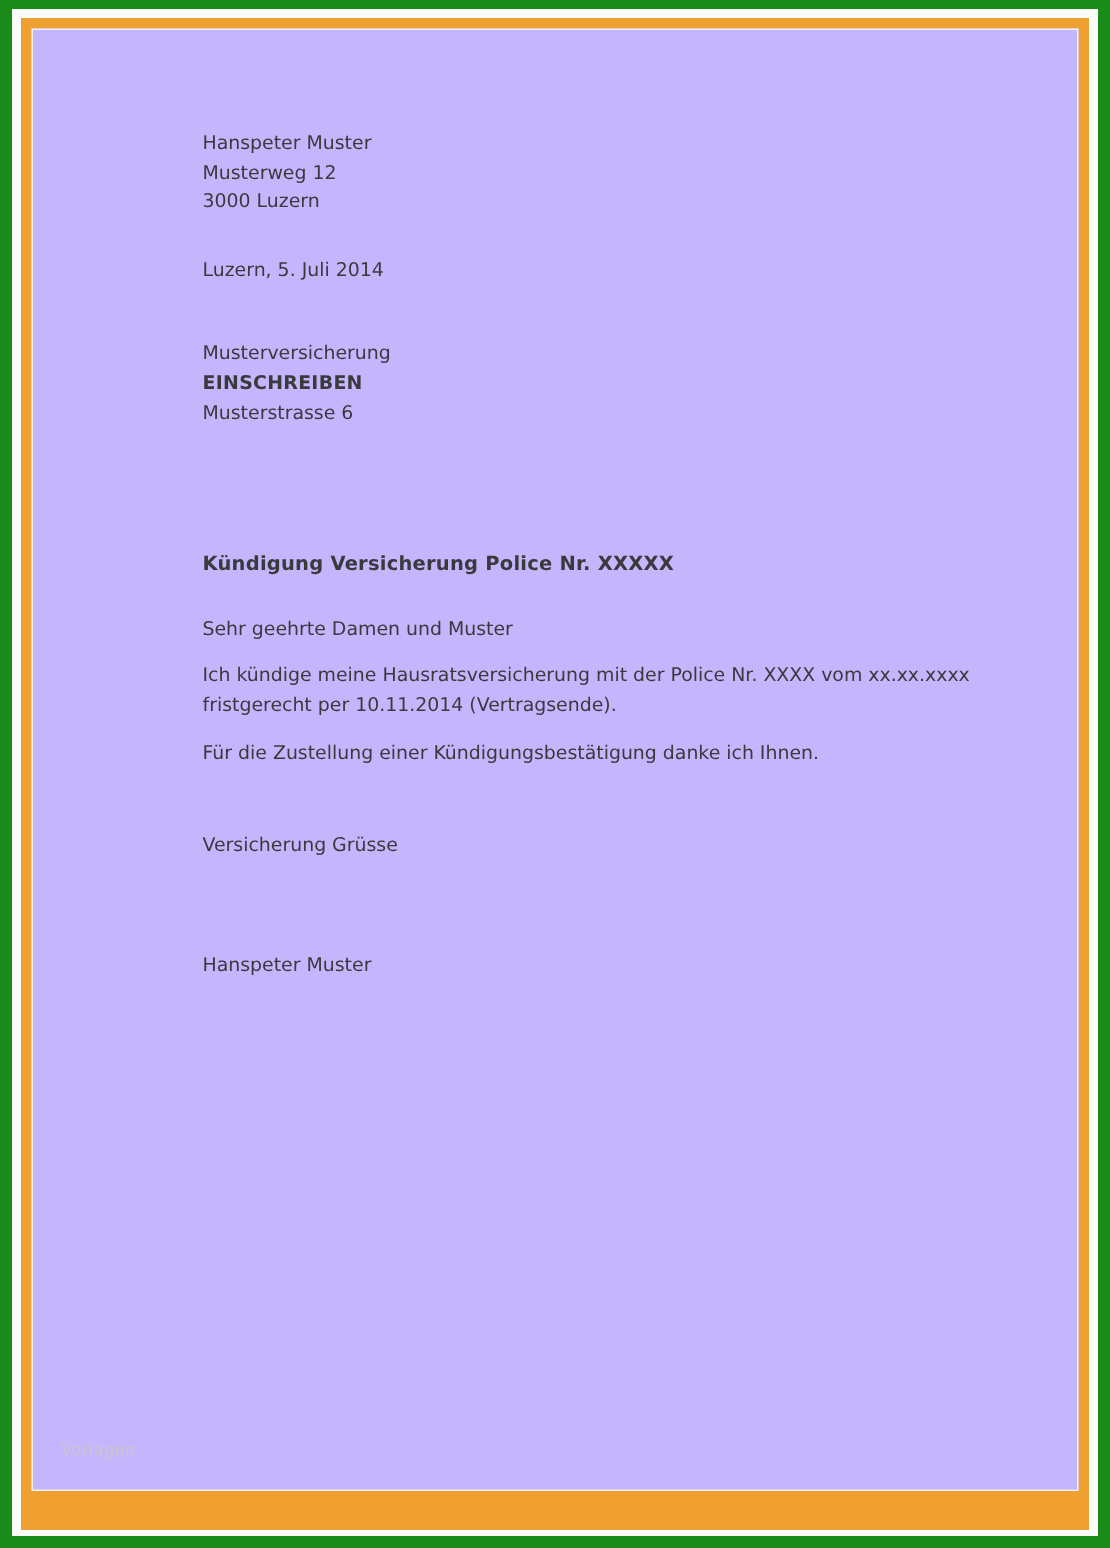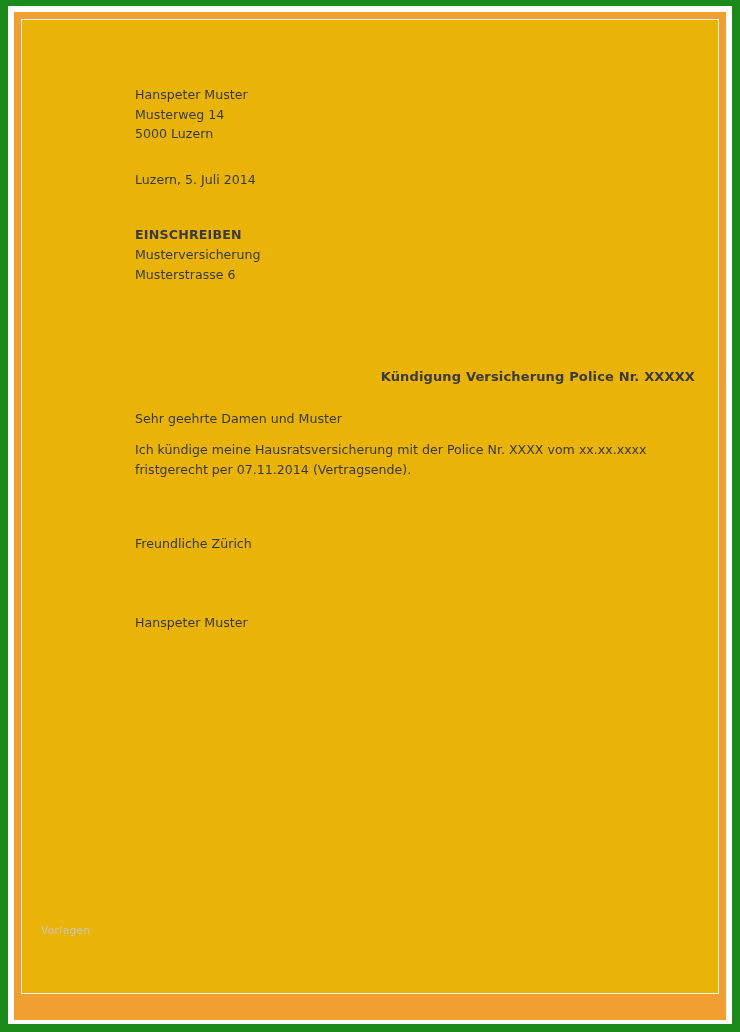--- a/index.html
+++ b/index.html
@@ -32,21 +32,21 @@
     height: 1008px;
     background: #f0a030;
     box-sizing: border-box;
   }
   .page {
     position: absolute;
     left: 21px;
     top: 19px;
     width: 698px;
     height: 975px;
-    background: #eab308;
+    background: #c4b5fd;
     box-sizing: border-box;
     border: 1px solid #f2f2ee;
   }
 
   
   .letter {
     position: absolute;
     left: 113px;
     top: 65px;
     width: 560px;
@@ -63,84 +63,84 @@
   .gap-subject  { height: 83px; }
   .gap-salut    { height: 22px; }
   .gap-para     { height: 12px; }
   .gap-closing  { height: 42px; }
   .gap-sign     { height: 60px; }
 
   .subject {
     font-weight: bold;
     font-size: 13px;
     letter-spacing: 0.15px;
-    text-align: right;
   }
 
   .para { margin: 0; }
 
   
   .watermark {
     position: absolute;
     left: 41px;
-    top: 924px;
+    top: 961px;
     font-size: 10.5px;
     color: #c8c8c6;
     letter-spacing: 0.4px;
   }
 </style>
 </head>
 <body>
 
 <div class="white-gap"></div>
 <div class="orange-frame"></div>
 
 <div class="page">
 
   <div class="letter">
 
     <div class="block">
       <div class="line">Hanspeter Muster</div>
-      <div class="line">Musterweg 14</div>
-      <div class="line">5000 Luzern</div>
+      <div class="line">Musterweg 12</div>
+      <div class="line">3000 Luzern</div>
     </div>
 
     <div class="gap-date"></div>
 
     <div class="line">Luzern, 5. Juli 2014</div>
 
     <div class="gap-recip"></div>
 
     <div class="block">
+      <div class="line">Musterversicherung</div>
       <div class="line bold">EINSCHREIBEN</div>
-      <div class="line">Musterversicherung</div>
       <div class="line">Musterstrasse 6</div>
     </div>
 
     <div class="gap-subject"></div>
 
     <div class="subject">Kündigung Versicherung Police Nr. XXXXX</div>
 
     <div class="gap-salut"></div>
 
     <div class="line">Sehr geehrte Damen und Muster</div>
 
     <div class="gap-para"></div>
 
     <div class="para">
       <div class="line">Ich kündige meine Hausratsversicherung mit der Police Nr. XXXX vom xx.xx.xxxx</div>
-      <div class="line">fristgerecht per 07.11.2014 (Vertragsende).</div>
+      <div class="line">fristgerecht per 10.11.2014 (Vertragsende).</div>
     </div>
 
     <div class="gap-para"></div>
 
+    <div class="para line">Für die Zustellung einer Kündigungsbestätigung danke ich Ihnen.</div>
 
     <div class="gap-closing"></div>
 
-    <div class="line">Freundliche Zürich</div>
+    <div class="line">Versicherung Grüsse</div>
 
     <div class="gap-sign"></div>
 
     <div class="line">Hanspeter Muster</div>
 
   </div>
 </div>
 
 <div class="watermark">Vorlagen</div>
 

